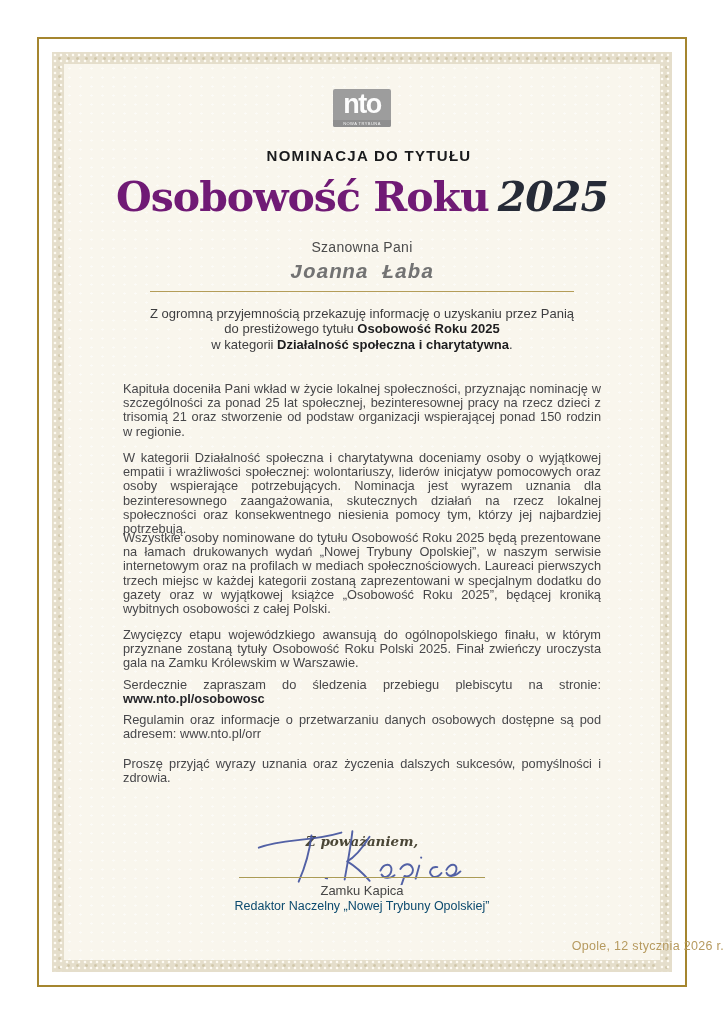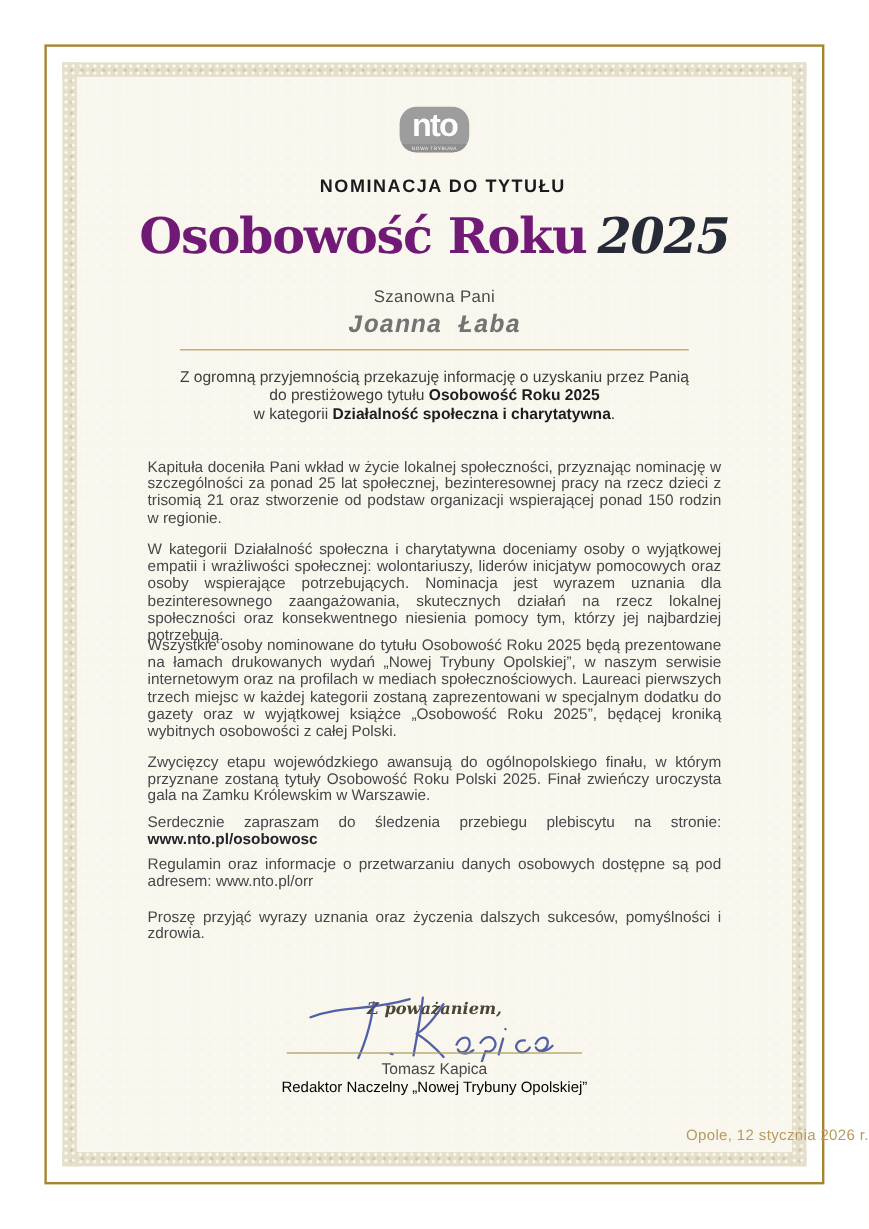--- a/index.html
+++ b/index.html
@@ -40,21 +40,21 @@
     background-image:radial-gradient(circle at 100% 50%, #e5decb 2.6px, rgba(229,222,203,0) 3px);
     background-size:6px 9px;}
   .paper{
     position:absolute;left:64px;top:64px;right:64px;bottom:64px;
     background-color:#f9f6ed;
     background-image:radial-gradient(rgba(255,255,255,.55) 1px, rgba(255,255,255,0) 1.6px);
     background-size:11px 9px;
   }
   
   .logo-wrap{position:absolute;left:0;right:0;top:89px;display:flex;justify-content:center;}
-  .logo-box{width:58px;background:#9d9d9d;border-radius:14px;overflow:hidden;text-align:center;}
+  .logo-box{width:58px;background:#9d9d9d;border-radius:2px;overflow:hidden;text-align:center;}
   .logo-text{color:#fdfdfd;font-weight:800;font-size:27px;line-height:31px;letter-spacing:-1.5px;display:block;}
   .logo-bar{display:block;background:#8f8f8f;color:#f3f3f3;font-size:4px;line-height:7px;height:7px;
     letter-spacing:.45px;overflow:hidden;}
   .kicker{
     position:absolute;left:0;right:0;top:147px;text-align:center;
     font-size:15px;font-weight:800;letter-spacing:1.3px;color:#1a1b1d;padding-left:14px;
   }
   .main-title{
     position:absolute;left:0;right:0;top:173px;text-align:center;white-space:nowrap;
     font-family:"DejaVu Serif",serif;
@@ -100,21 +100,21 @@
   .signature-line{
     position:absolute;top:877px;left:239px;width:246px;height:0;
     border-top:1px solid #ab9b55;
   }
   .signer-name{
     position:absolute;left:0;right:0;top:883px;text-align:center;
     font-size:13px;color:#474747;
   }
   .signer-role{
     position:absolute;left:0;right:0;top:899px;text-align:center;
-    font-size:12.5px;color:#000000;
+    font-size:12.5px;color:#0c4a6e;
   }
   .dateline{
     position:absolute;left:0;right:0;top:939px;text-align:right;
     font-size:12.5px;color:#b69a5f;letter-spacing:.3px;
   }
 </style>
 </head>
 <body>
 
 <div class="gold-frame"></div>
@@ -172,16 +172,16 @@
     <path d="M124 47 c 4 -8 12 -7 11 0 c -1 6 -8 9 -10 4 c 2 4 8 5 13 1"></path>
     <path d="M144 46 c 4 -6 10 -6 12 -1 c 2 5 -3 10 -8 8 l -6 16"></path>
     <path d="M163 43 l -4 13"></path>
     <path d="M165 35 l 0.2 0.2"></path>
     <path d="M181 45 c -6 -1 -10 5 -5 9 c 3 2 7 0 9 -3"></path>
     <path d="M190 48 c 4 -7 11 -6 10 0 c -1 6 -8 8 -10 3 c 2 5 9 4 14 -1"></path>
   </g>
 </svg>
 
 <div class="signature-line"></div>
-<div class="signer-name">Tomasz Kapica</div>
+<div class="signer-name">Zamku Kapica</div>
 <div class="signer-role">Redaktor Naczelny „Nowej Trybuny Opolskiej”</div>
 
 <div class="dateline">Opole, 12 stycznia 2026 r.</div>
 
 </body></html>

